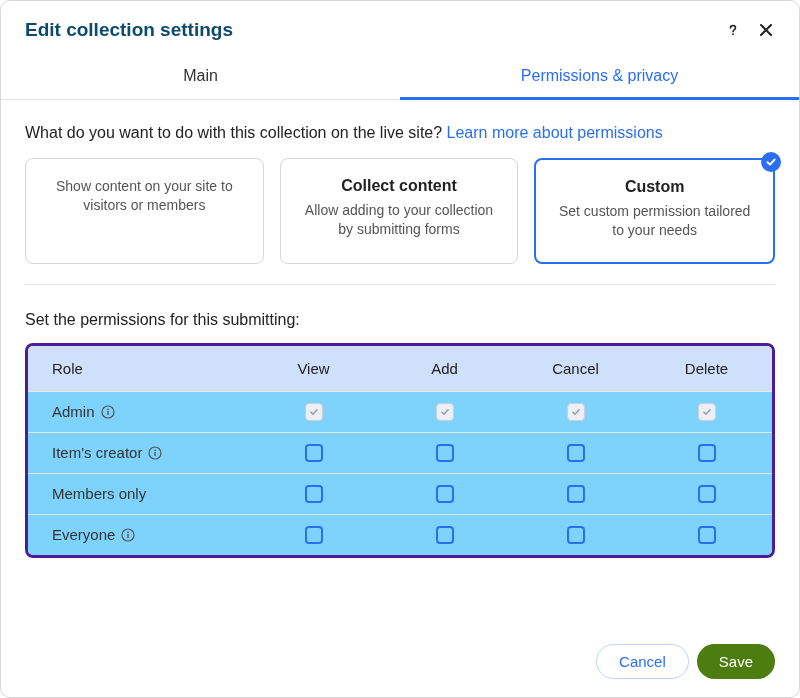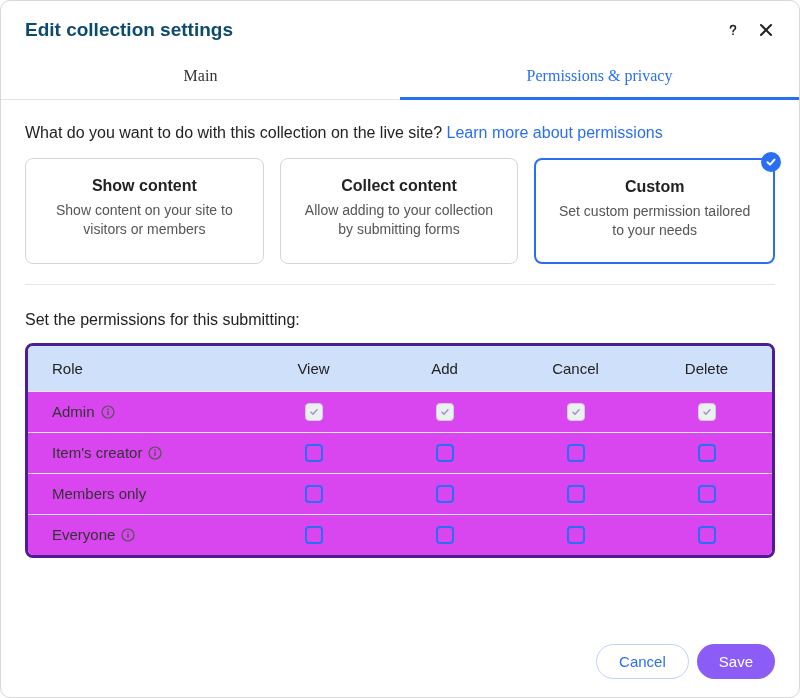--- a/index.html
+++ b/index.html
@@ -48,21 +48,20 @@
       border-bottom: 1px solid #e3e3e3;
     }
     .tab {
       flex: 1;
       text-align: center;
       padding: 14px 0 14px 0;
       font-size: 16px;
       color: #333;
       cursor: pointer;
       position: relative;
-      font-family: Liberation Serif, serif;
     }
     .tab.active {
       color: #2a6ff1;
     }
     .tab.active::after {
       content: "";
       position: absolute;
       left: 0; right: 0; bottom: -1px;
       height: 3px;
       background: #2a6ff1;
@@ -152,21 +151,21 @@
       flex: 1;
       text-align: center;
       font-size: 15px;
       color: #222;
     }
     .perm-row {
       display: flex;
       align-items: center;
       padding: 11px 0;
       border-top: 1px solid #e6e6e6;
-      background: #d946ef;
+      background: #7dd3fc;
     }
     .role-label {
       width: 220px;
       padding-left: 24px;
       font-size: 15px;
       color: #333;
       display: flex;
       align-items: center;
       gap: 6px;
     }
@@ -210,21 +209,21 @@
       font-size: 15px;
       cursor: pointer;
       border: none;
     }
     .btn-secondary {
       background: #fff;
       border: 1px solid #bfd3f3;
       color: #2a6ff1;
     }
     .btn-primary {
-      background: #8b5cf6;
+      background: #4d7c0f;
       color: #fff;
       font-weight: 500;
     }
   </style>
 </head>
 <body>
 
 <div class="dialog">
 
   <div class="header">
@@ -250,21 +249,20 @@
   </div>
 
   <div class="content">
 
     <div class="question">
       <span>What do you want to do with this collection on the live site? </span><a href="#">Learn more about permissions</a>
     </div>
 
     <div class="cards">
       <div class="card">
-        <div class="card-title">Show content</div>
         <div class="card-desc">Show content on your site to visitors or members</div>
       </div>
       <div class="card">
         <div class="card-title">Collect content</div>
         <div class="card-desc">Allow adding to your collection by submitting forms</div>
       </div>
       <div class="card selected">
         <div class="card-badge">
           <svg width="12" height="12" viewBox="0 0 12 12">
             <path d="M2.5 6.2 L5 8.6 L9.5 3.6" stroke="#fff" stroke-width="2" fill="none" stroke-linecap="round" stroke-linejoin="round"></path>

